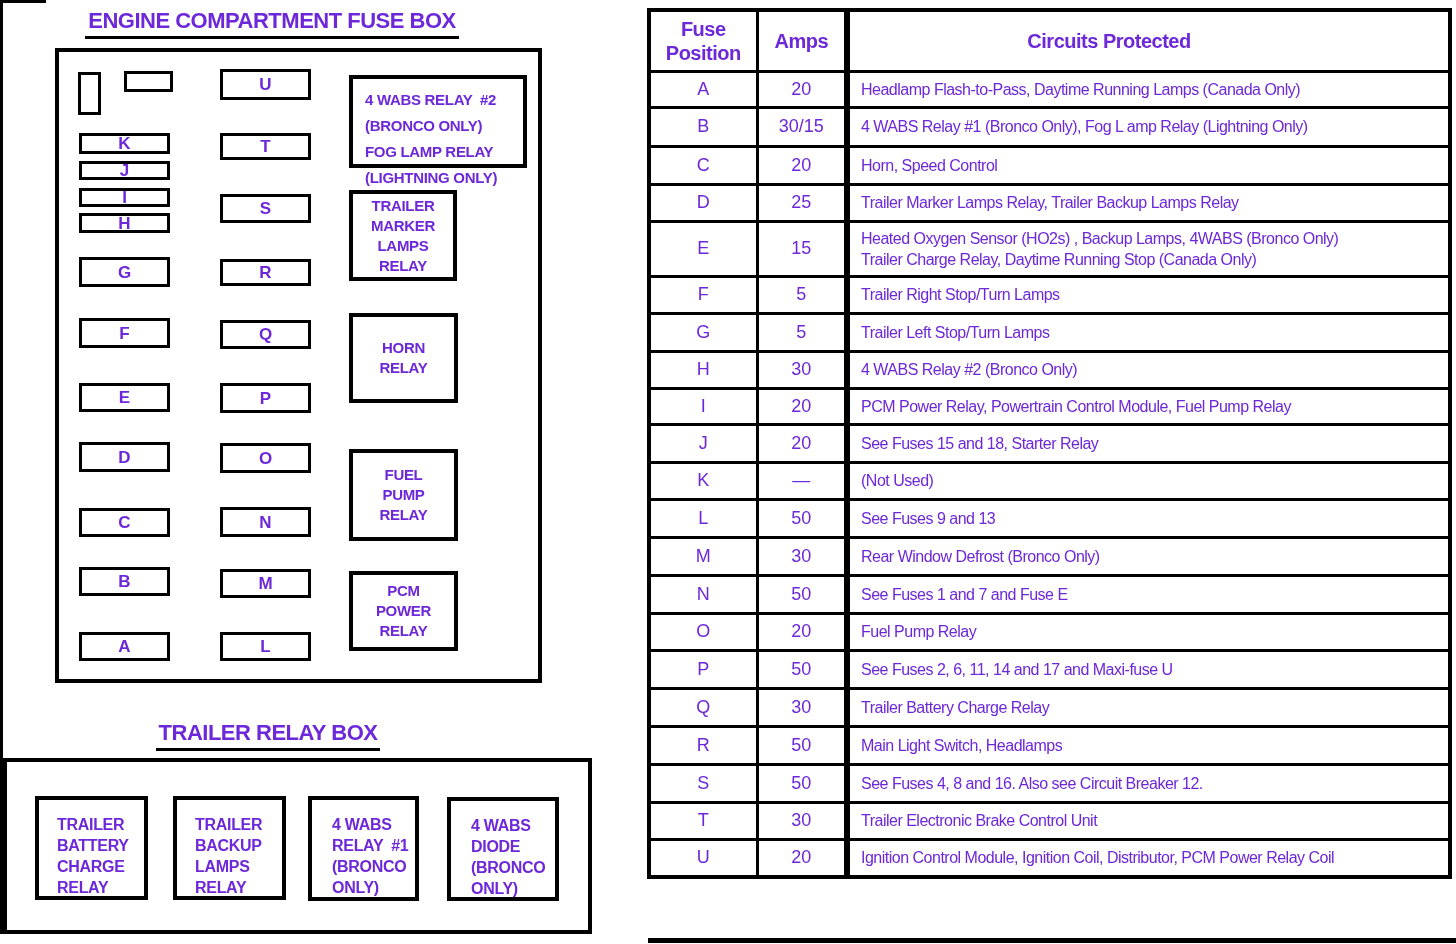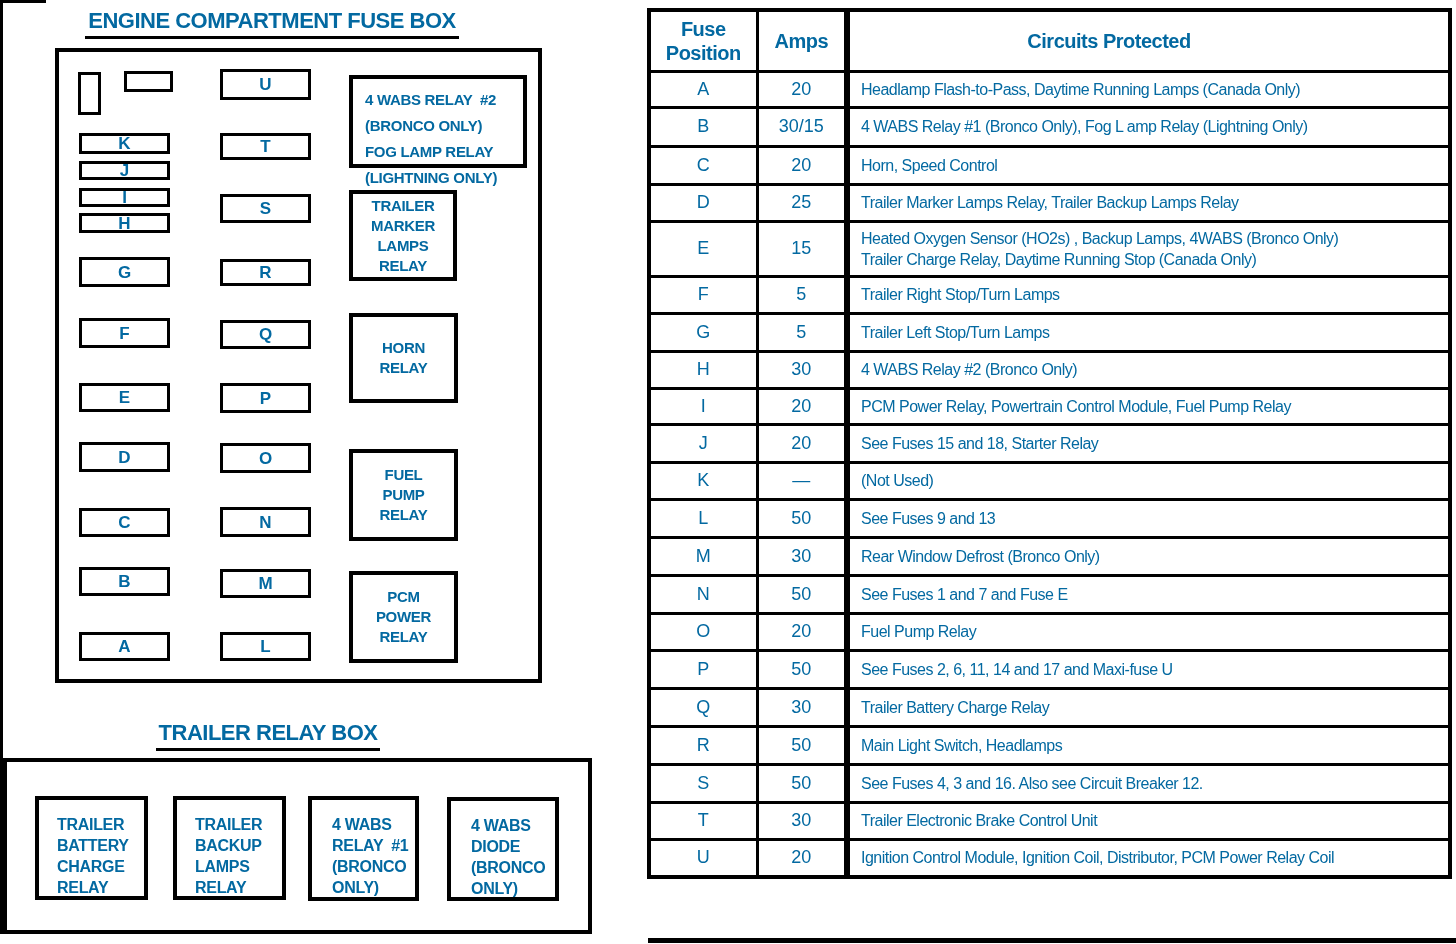--- a/index.html
+++ b/index.html
@@ -3,21 +3,21 @@
 <meta charset="utf-8">
 <style>
   html, body { margin: 0; padding: 0; background: #fff; }
   .page {
     position: relative;
     width: 1456px;
     height: 944px;
     background: #ffffff;
     overflow: hidden;
     font-family: "Liberation Sans", "DejaVu Sans", sans-serif;
-    color: #0369a1;
+    color: #6d28d9;
   }
   .abs { position: absolute; }
 
   
   .scan-bar { position: absolute; background: #000; }
 
   
   .diag-title { position: absolute; text-align: center; }
   .diag-title span {
     display: inline-block;
@@ -153,21 +153,21 @@
 (LIGHTNING ONLY)</div>
     <div class="relaybox relay-center" style="left:294px;top:142px;width:108px;height:91px">TRAILER
 MARKER
 LAMPS
 RELAY</div>
     <div class="relaybox relay-center" style="left:294px;top:265px;width:109px;height:90px">HORN
 RELAY</div>
     <div class="relaybox relay-center" style="left:294px;top:401px;width:109px;height:92px">FUEL
 PUMP
 RELAY</div>
-    <div class="relaybox relay-center" style="left:294px;top:523px;width:109px;height:92px">PCM
+    <div class="relaybox relay-center" style="left:294px;top:523px;width:109px;height:80px">PCM
 POWER
 RELAY</div>
   </div>
 
   <div class="diag-title" style="left:68px;top:720px;width:400px">
     <span>TRAILER RELAY BOX</span>
   </div>
 
   <div class="abs" style="left:3px;top:758px;width:589px;height:176px">
     <div class="outline" style="left:0;top:0;right:0;bottom:0"></div>
@@ -292,21 +292,21 @@
         <td class="circ">Trailer Battery Charge Relay</td>
       </tr>
       <tr style="height:38px">
         <td class="pos">R</td>
         <td class="amps">50</td>
         <td class="circ">Main Light Switch, Headlamps</td>
       </tr>
       <tr style="height:38px">
         <td class="pos">S</td>
         <td class="amps">50</td>
-        <td class="circ">See Fuses 4, 3 and 16. Also see Circuit Breaker 12.</td>
+        <td class="circ">See Fuses 4, 8 and 16. Also see Circuit Breaker 12.</td>
       </tr>
       <tr style="height:37px">
         <td class="pos">T</td>
         <td class="amps">30</td>
         <td class="circ">Trailer Electronic Brake Control Unit</td>
       </tr>
       <tr style="height:38px">
         <td class="pos">U</td>
         <td class="amps">20</td>
         <td class="circ">Ignition Control Module, Ignition Coil, Distributor, PCM Power Relay Coil</td>

